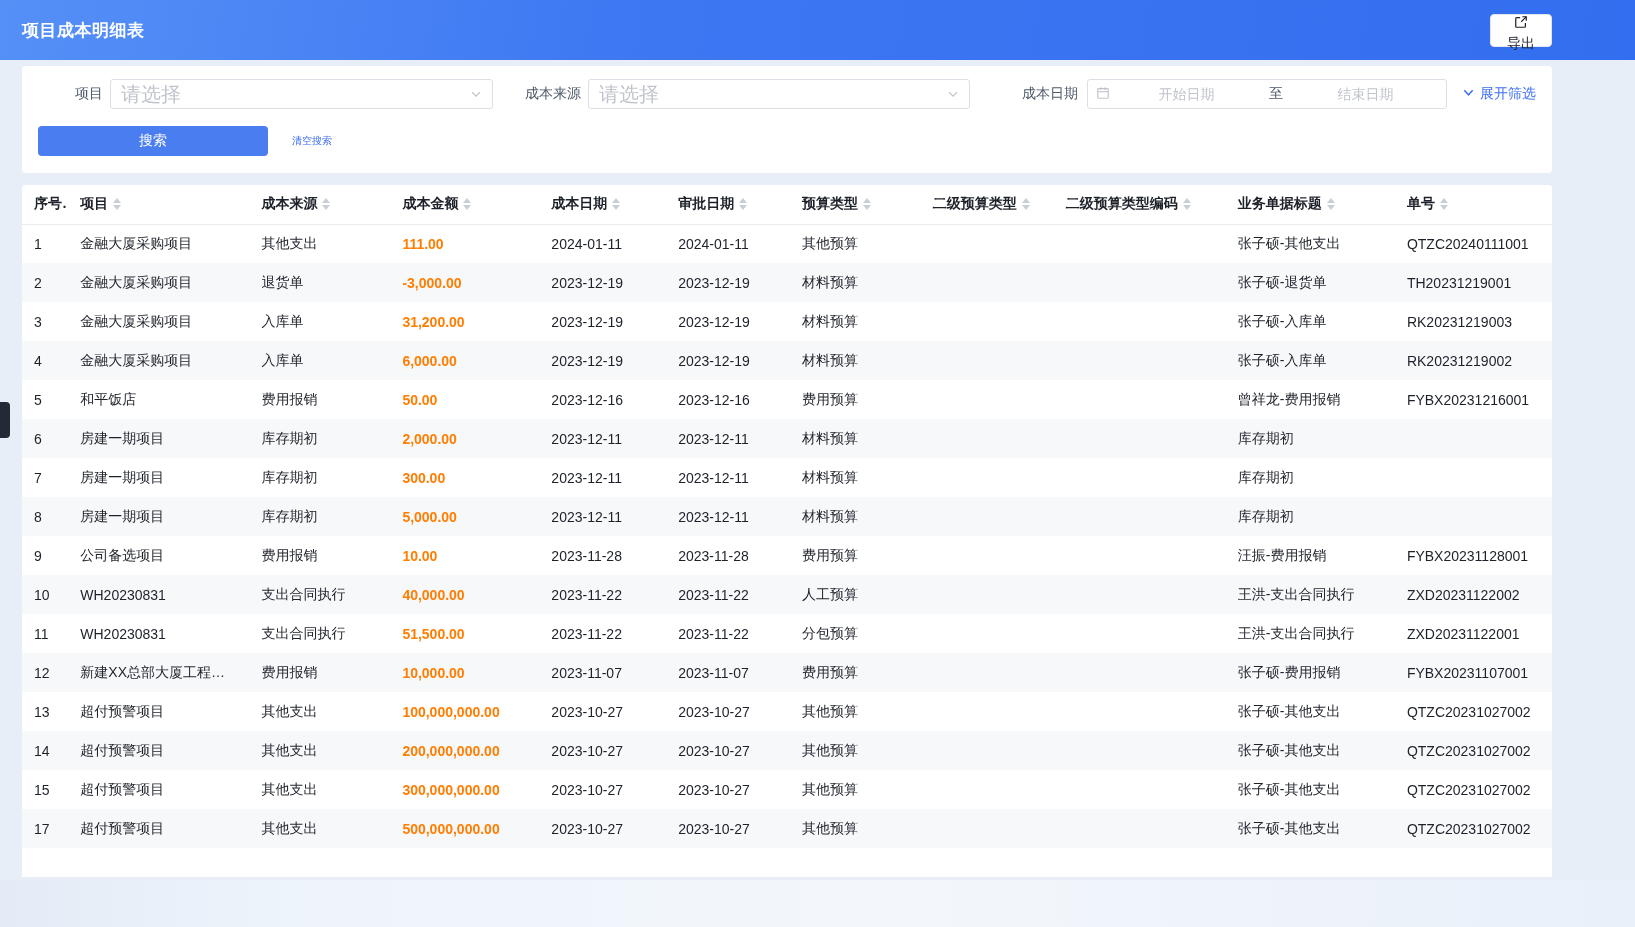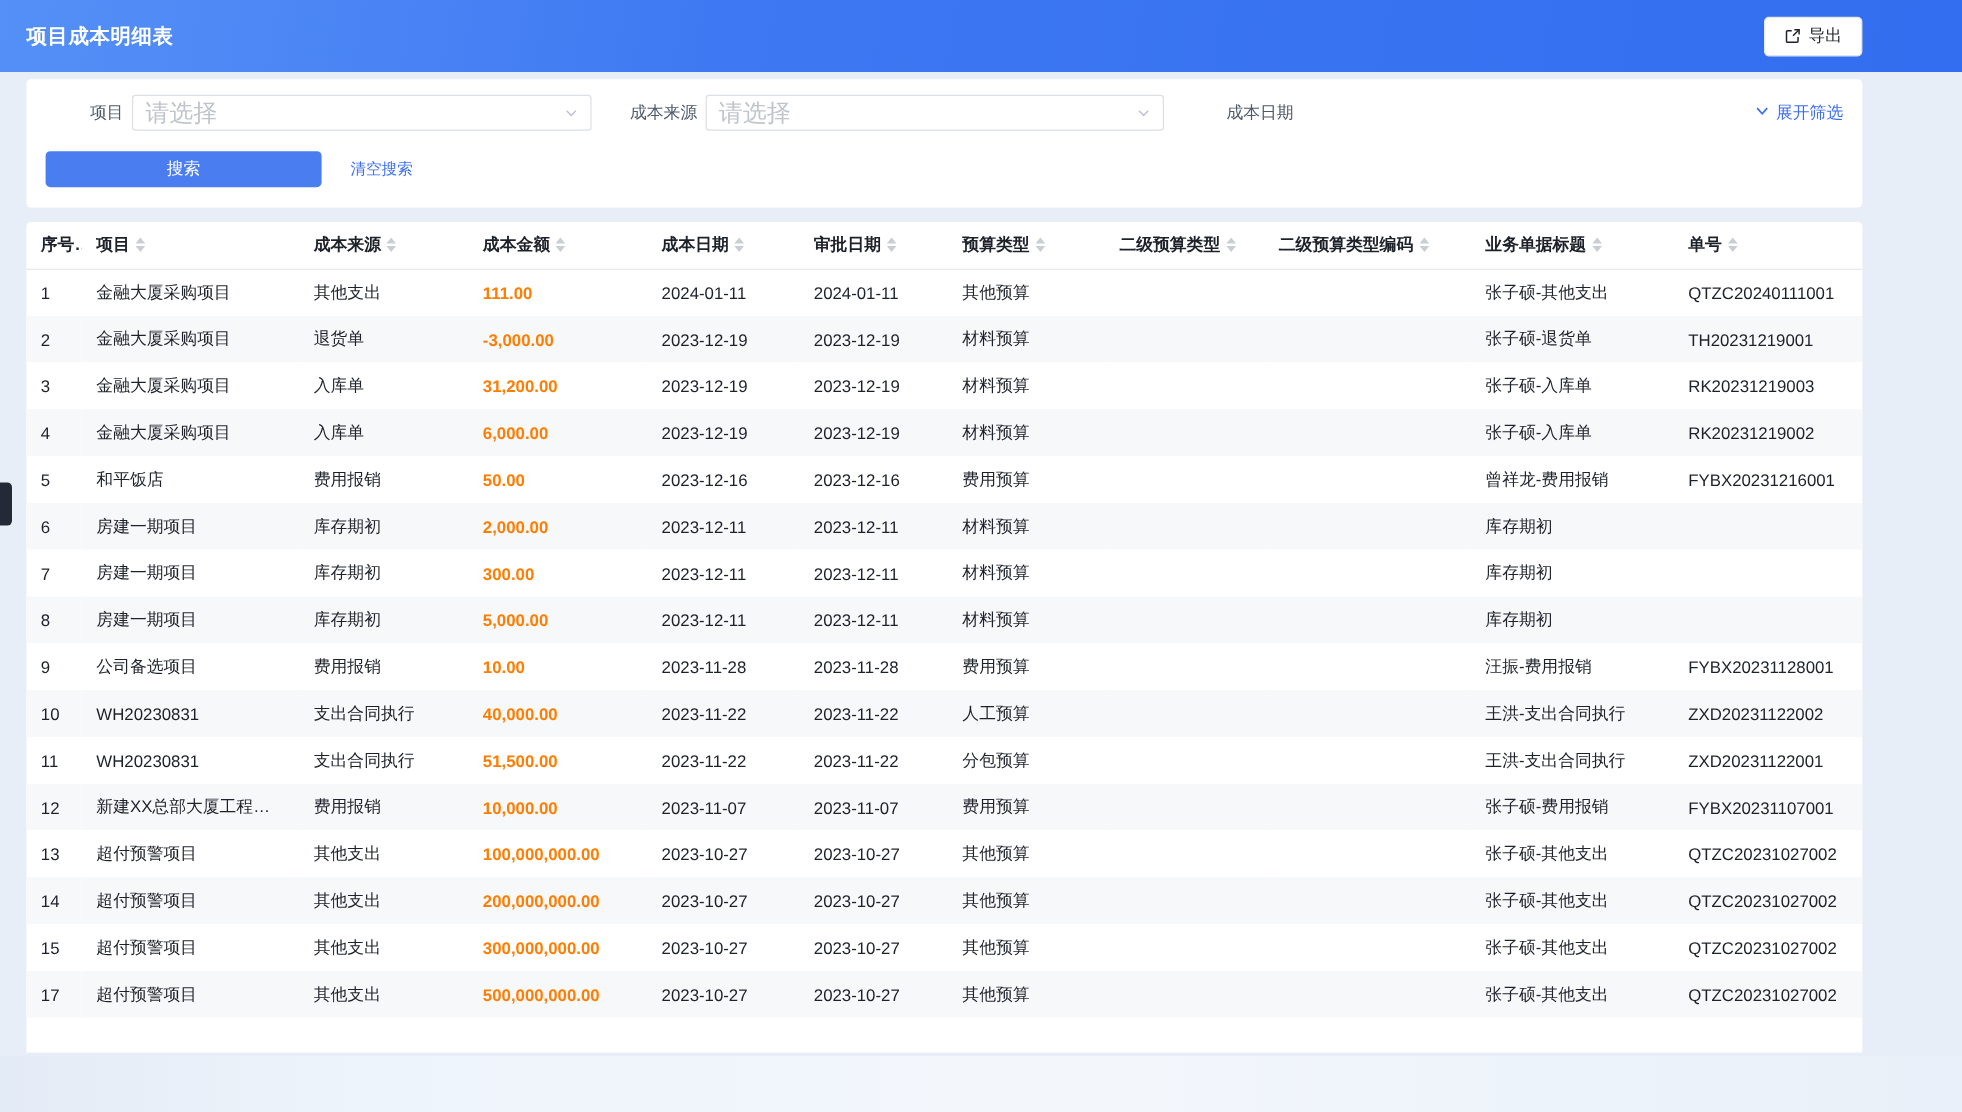--- a/index.html
+++ b/index.html
@@ -21,20 +21,21 @@
     padding:0 83px 0 22px;
   }
   .topbar h1 { color:#fff; font-size:17px; font-weight:bold; letter-spacing:.5px; }
   .export-btn {
     margin-left:auto;
     background:#fff; border:1px solid #e5e6eb; border-radius:4px;
     height:33px; padding:0 16px;
     display:inline-flex; align-items:center; gap:6px;
     font-size:14px; color:#1d2129; cursor:pointer;
     font-family:inherit;
+    flex-direction:column;
   }
   .export-btn svg { display:block; }
 
   .content { width:1530px; margin:6px auto 0 22px; }
 
   
   .filter-card {
     background:#fff; border-radius:4px;
     padding:13px 16px 16px 16px;
     height:107px;
@@ -74,21 +75,21 @@
     display:inline-flex; align-items:center; gap:5px;
     cursor:pointer; text-decoration:none; white-space:nowrap;
   }
 
   .filter-actions { display:flex; align-items:center; margin-top:17px; }
   .search-btn {
     width:230px; height:30px;
     background:#4a7df0; color:#fff; border:none; border-radius:4px;
     font-size:14px; cursor:pointer; font-family:Liberation Mono, monospace;
   }
-  .clear-link { margin-left:24px; color:var(--accent); font-size:13px; cursor:pointer; text-decoration:none; }
+  .clear-link { margin-left:24px; color:var(--accent); font-size:10px; cursor:pointer; text-decoration:none; }
 
   
   .table-card {
     margin-top:12px; background:#fff; border-radius:4px 4px 0 0;
     height:692px; overflow:hidden;
   }
   table { width:100%; table-layout:fixed; border-collapse:collapse; }
   th, td {
     height:39px; padding:0 12px;
     text-align:left; font-size:14px;
@@ -158,20 +159,32 @@
           <span class="arrow">
             <svg width="12" height="12" viewBox="0 0 14 14">
                 <path d="M2.5 5l4.5 4.5L11.5 5" fill="none" stroke="#c0c4cc" stroke-width="1.4"></path>
               </svg>
           </span>
         </div>
       </div>
 
       <div class="filter-item">
         <span class="filter-label lbl-date">成本日期</span>
+        <div class="date-range">
+          <span>
+            <svg width="14" height="14" viewBox="0 0 16 16">
+                <rect x="2" y="3" width="12" height="11" rx="1" fill="none" stroke="#c0c4cc" stroke-width="1.3"></rect>
+                <path d="M2 6.5h12" stroke="#c0c4cc" stroke-width="1.3"></path>
+                <path d="M5.5 1.5v3M10.5 1.5v3" stroke="#c0c4cc" stroke-width="1.3"></path>
+              </svg>
+          </span>
+          <input type="text" placeholder="开始日期" style="">
+          <span class="date-sep">至</span>
+          <input type="text" placeholder="结束日期" style="">
+        </div>
       </div>
 
       <a class="expand-link">
         <span>
           <svg width="13" height="13" viewBox="0 0 14 14">
               <path d="M2.5 4.5l4.5 5 4.5-5" fill="none" stroke="#3d6ff2" stroke-width="1.6"></path>
             </svg>
         </span>
         <span>展开筛选</span>
       </a>

